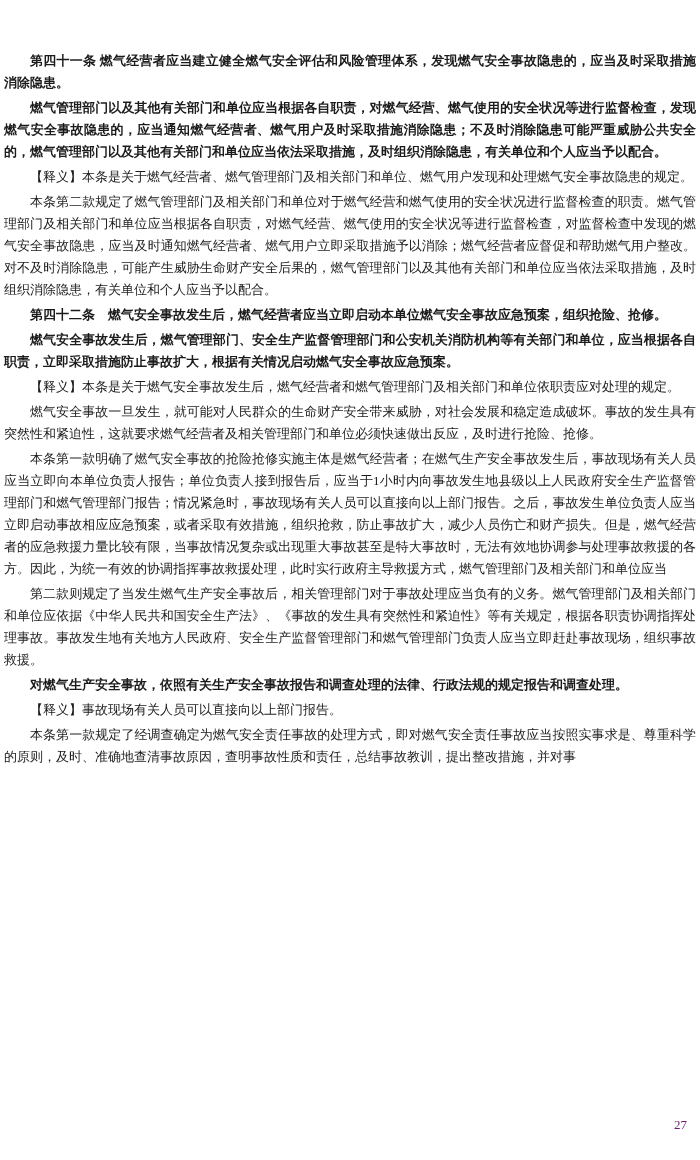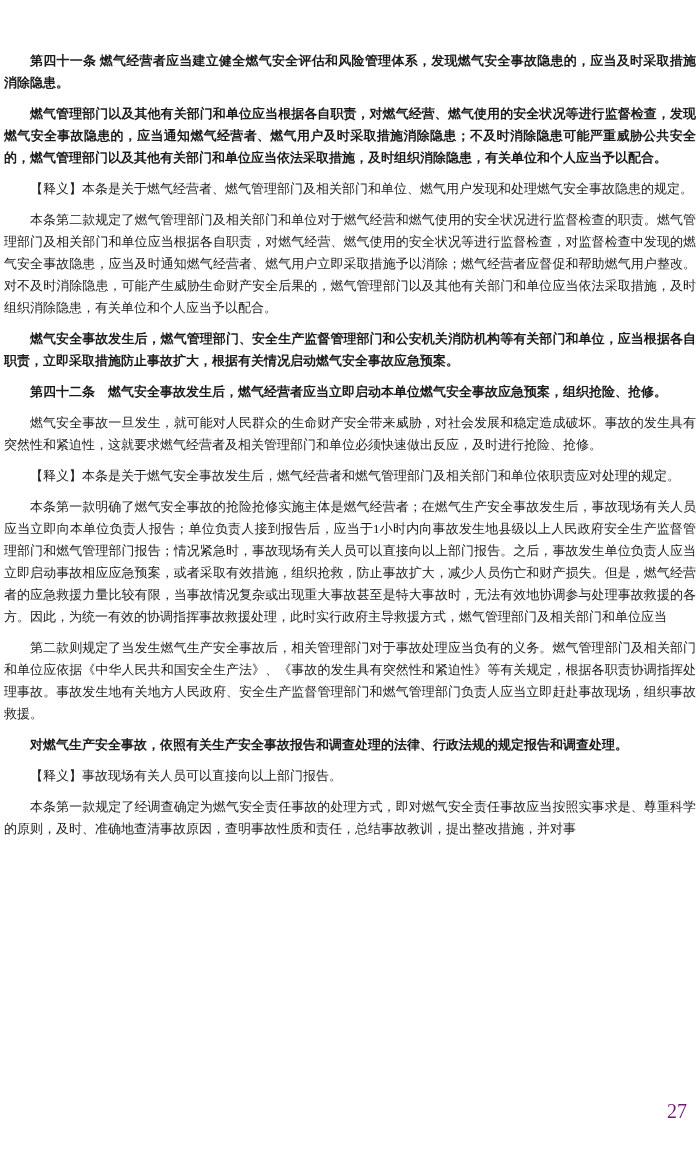--- a/index.html
+++ b/index.html
@@ -24,59 +24,59 @@
   .content p {
     margin: 0;
     padding: 0;
     font-size: 13px;
     line-height: 22px;
     text-align: justify;
     text-indent: 2em;
     word-break: break-all;
   }
   .content p + p {
-    margin-top: 9px;
+    margin-top: 3px;
   }
   .law {
     font-weight: 700;
   }
   .bold {
     font-weight: 700;
   }
   .page-number {
     position: absolute;
     right: 13px;
-    bottom: 40px;
-    font-size: 20px;
+    bottom: 26px;
+    font-size: 13px;
     line-height: 18px;
     color: #701a75;
   }
 </style>
 </head>
 <body>
 
 <div class="page">
   <div class="content">
 
     <p class="law"><span>第四十一条 燃气经营者应当建立健全燃气安全评估和风险管理体系，发现燃气安全事故隐患的，应当及时采取措施消除隐患。</span></p>
 
     <p class="law"><span>燃气管理部门以及其他有关部门和单位应当根据各自职责，对燃气经营、燃气使用的安全状况等进行监督检查，发现燃气安全事故隐患的，应当通知燃气经营者、燃气用户及时采取措施消除隐患；不及时消除隐患可能严重威胁公共安全的，燃气管理部门以及其他有关部门和单位应当依法采取措施，及时组织消除隐患，有关单位和个人应当予以配合。</span></p>
 
     <p><span>【释义】本条是关于燃气经营者、燃气管理部门及相关部门和单位、燃气用户发现和处理燃气安全事故隐患的规定。</span></p>
 
 
     <p><span>本条第二款规定了燃气管理部门及相关部门和单位对于燃气经营和燃气使用的安全状况进行监督检查的职责。燃气管理部门及相关部门和单位应当根据各自职责，对燃气经营、燃气使用的安全状况等进行监督检查，对监督检查中发现的燃气安全事故隐患，应当及时通知燃气经营者、燃气用户立即采取措施予以消除；燃气经营者应督促和帮助燃气用户整改。对不及时消除隐患，可能产生威胁生命财产安全后果的，燃气管理部门以及其他有关部门和单位应当依法采取措施，及时组织消除隐患，有关单位和个人应当予以配合。</span></p>
 
+    <p class="law"><span>第四十二条　燃气安全事故发生后，燃气经营者应当立即启动本单位燃气安全事故应急预案，组织抢险、抢修。</span></p>
+
     <p class="law"><span>燃气安全事故发生后，燃气管理部门、安全生产监督管理部门和公安机关消防机构等有关部门和单位，应当根据各自职责，立即采取措施防止事故扩大，根据有关情况启动燃气安全事故应急预案。</span></p>
 
-    <p class="law"><span>第四十二条　燃气安全事故发生后，燃气经营者应当立即启动本单位燃气安全事故应急预案，组织抢险、抢修。</span></p>
+    <p><span>【释义】本条是关于燃气安全事故发生后，燃气经营者和燃气管理部门及相关部门和单位依职责应对处理的规定。</span></p>
 
     <p><span>燃气安全事故一旦发生，就可能对人民群众的生命财产安全带来威胁，对社会发展和稳定造成破坏。事故的发生具有突然性和紧迫性，这就要求燃气经营者及相关管理部门和单位必须快速做出反应，及时进行抢险、抢修。</span></p>
-
-    <p><span>【释义】本条是关于燃气安全事故发生后，燃气经营者和燃气管理部门及相关部门和单位依职责应对处理的规定。</span></p>
 
     <p><span>本条第一款明确了燃气安全事故的抢险抢修实施主体是燃气经营者；在燃气生产安全事故发生后，事故现场有关人员应当立即向本单位负责人报告；单位负责人接到报告后，应当于1小时内向事故发生地县级以上人民政府安全生产监督管理部门和燃气管理部门报告；情况紧急时，事故现场有关人员可以直接向以上部门报告。之后，事故发生单位负责人应当立即启动事故相应应急预案，或者采取有效措施，组织抢救，防止事故扩大，减少人员伤亡和财产损失。但是，燃气经营者的应急救援力量比较有限，当事故情况复杂或出现重大事故甚至是特大事故时，无法有效地协调参与处理事故救援的各方。因此，为统一有效的协调指挥事故救援处理，此时实行政府主导救援方式，燃气管理部门及相关部门和单位应当</span></p>
 
     <p><span>第二款则规定了当发生燃气生产安全事故后，相关管理部门对于事故处理应当负有的义务。燃气管理部门及相关部门和单位应依据《中华人民共和国安全生产法》、《事故的发生具有突然性和紧迫性》等有关规定，根据各职责协调指挥处理事故。事故发生地有关地方人民政府、安全生产监督管理部门和燃气管理部门负责人应当立即赶赴事故现场，组织事故救援。</span></p>
 
 
     <p class="law"><span>对燃气生产安全事故，依照有关生产安全事故报告和调查处理的法律、行政法规的规定报告和调查处理。</span></p>
 
     <p><span>【释义】事故现场有关人员可以直接向以上部门报告。</span></p>
 

